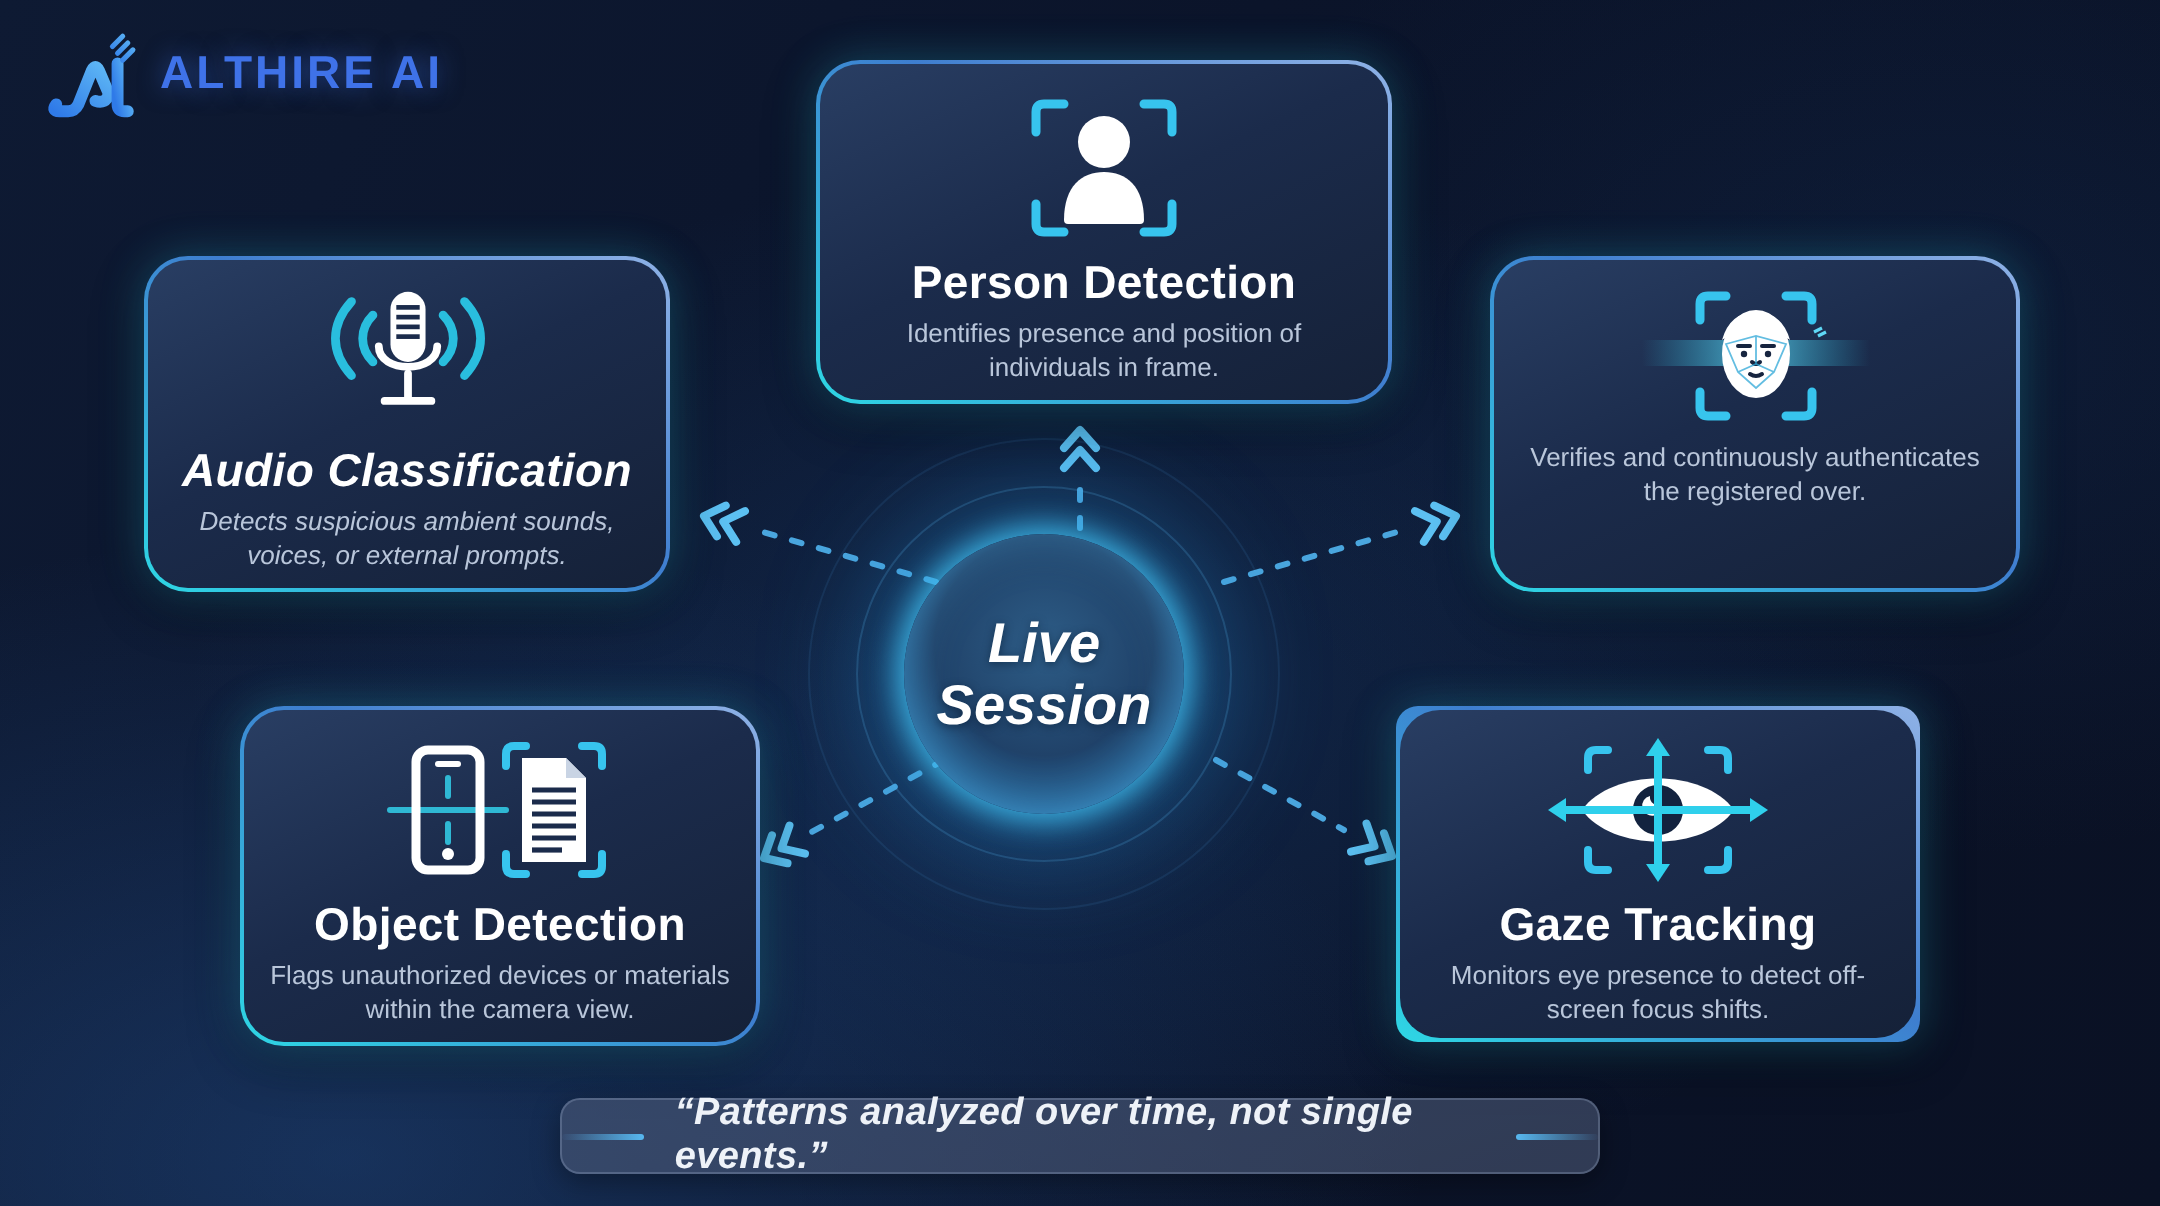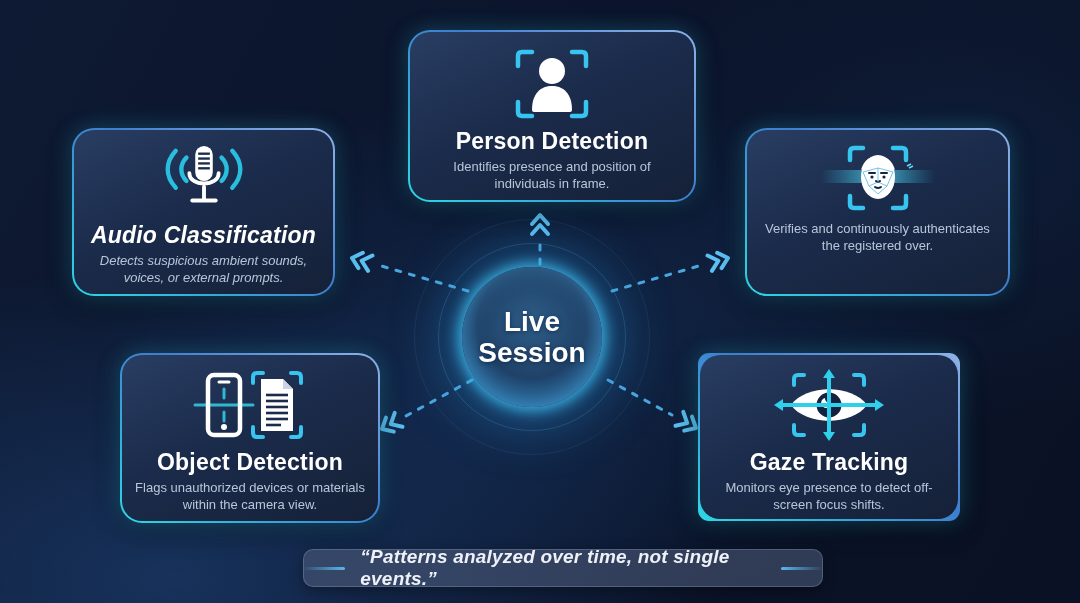--- a/index.html
+++ b/index.html
@@ -21,21 +21,21 @@
   .chev { fill:none; stroke:#5cc0f2; stroke-width:4; stroke-linecap:round; stroke-linejoin:round; }
 
   
   .logo { position:absolute; left:22px; top:13px; display:flex; align-items:center; gap:10px; z-index:3; }
   .brand-name {
     font-size:23px; font-weight:800; letter-spacing:1.5px; color:#3f72e8;
     text-shadow:0 0 12px rgba(63,114,232,0.55);
   }
 
   
-  .center-node { position:absolute; left:462px; top:267px; width:140px; height:140px; z-index:2; }
+  .center-node { position:absolute; left:452px; top:267px; width:140px; height:140px; z-index:2;font-style:italic; }
   .ring { position:absolute; border-radius:50%; pointer-events:none; }
   .r1 { left:-24px; top:-24px; width:188px; height:188px; border:1px solid rgba(92,176,234,0.22); }
   .r2 { left:-48px; top:-48px; width:236px; height:236px; border:1px solid rgba(92,176,234,0.11); }
   .core {
     position:absolute; inset:0; border-radius:50%;
     background:radial-gradient(circle at 50% 40%, #2d5c86 0%, #204269 50%, #2a6fa4 78%, #3fa9dc 100%);
     box-shadow:0 0 14px 4px rgba(64,190,240,0.85), 0 0 52px 20px rgba(40,140,210,0.42),
                inset 0 0 24px rgba(100,205,255,0.35);
     display:flex; flex-direction:column; align-items:center; justify-content:center;
     color:#fff; font-weight:700; font-size:28px; line-height:1.12; text-align:center;
@@ -63,21 +63,21 @@
   .pos-face   { left:745px; top:128px; width:265px; height:168px; }
   .pos-object { left:120px; top:353px; width:260px; height:170px; }
   .pos-gaze   { left:698px; top:353px; width:262px; height:168px;border-radius:11px; }
 
   
   .quote-bar {
     position:absolute; left:280px; top:549px; width:520px; height:38px; z-index:2;
     border-radius:10px; background:rgba(85,98,128,0.52);
     border:1px solid rgba(160,175,205,0.30);
     box-shadow:0 4px 14px rgba(0,0,0,0.35);
-    display:flex; align-items:center; justify-content:center; gap:15px;margin-left:23px;
+    display:flex; align-items:center; justify-content:center; gap:15px;
   }
   .qline { width:46px; height:3px; border-radius:2px; }
   .qline.left  { background:linear-gradient(90deg, rgba(80,130,200,0.05), #57b8f0); }
   .qline.right { background:linear-gradient(270deg, rgba(80,130,200,0.05), #57b8f0); }
   .quote-text { color:#eef2f8; font-size:19px; font-style:italic; font-weight:700; letter-spacing:0.2px; }
 </style>
 </head>
 <body>
 
 <div class="stage">
@@ -108,20 +108,34 @@
         <path class="chev" d="M-19,-8 L-10,0 L-19,8"></path>
     </g>
 
     <line class="dash" x1="608" y1="380" x2="672" y2="415"></line>
     <g transform="translate(696,428) rotate(29)">
       <path class="chev" d="M-9,-8 L0,0 L-9,8"></path>
         <path class="chev" d="M-19,-8 L-10,0 L-19,8"></path>
     </g>
   </svg>
 
+  <div class="logo">
+    <svg width="48" height="46" viewBox="0 0 56 54">
+      <defs>
+        <linearGradient id="lg" x1="0" y1="1" x2="1" y2="0">
+          <stop offset="0" stop-color="#2f7ae8"></stop>
+            <stop offset="1" stop-color="#5fb8f5"></stop>
+        </linearGradient>
+      </defs>
+      <path d="M7,46 Q4,50 9,50 L14,50 Q18,50 20,46 L28,26 Q30,22 32,26 L38,40 Q36,46 30,44" fill="none" stroke="url(#lg)" stroke-width="7" stroke-linecap="round"></path>
+      <path d="M43,22 L43,46 Q43,50 47,50 L49,50" fill="none" stroke="url(#lg)" stroke-width="7" stroke-linecap="round"></path>
+      <path d="M40,12 L46,6 M43,16 L49,10 M46,20 L52,14" fill="none" stroke="url(#lg)" stroke-width="3" stroke-linecap="round"></path>
+    </svg>
+    <span class="brand-name">ALTHIRE AI</span>
+  </div>
 
   <div class="center-node">
     <div class="ring r1"></div>
     <div class="ring r2"></div>
     <div class="core">
       <span>Live</span>
       <span>Session</span>
     </div>
   </div>
 

